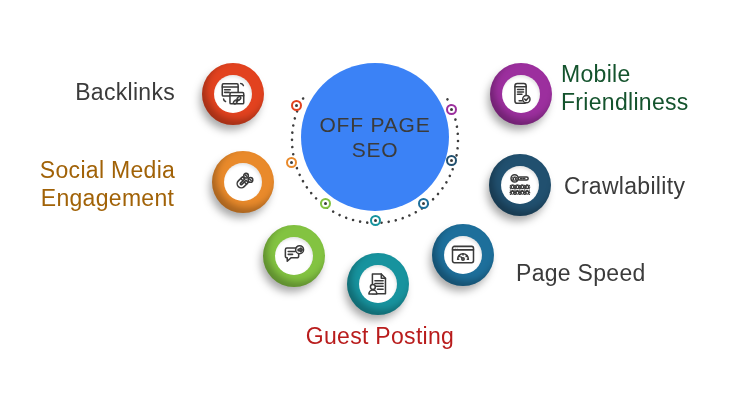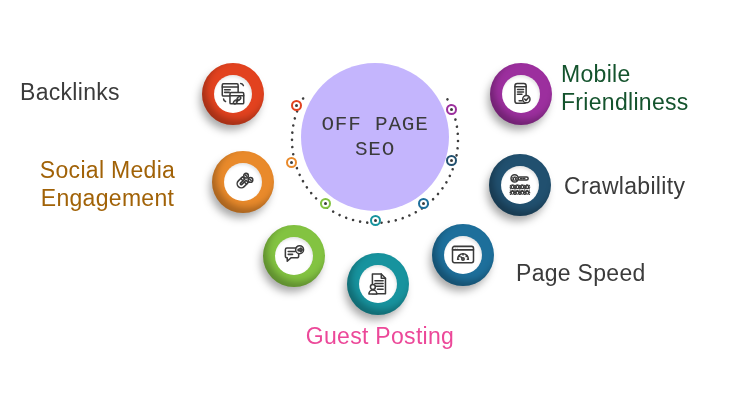--- a/index.html
+++ b/index.html
@@ -36,21 +36,21 @@
 </style>
 </head>
 <body>
 
 <div class="canvas" style="background: rgb(255, 255, 255);">
 
   <svg class="arc-svg" width="750" height="400">
     <path d="M 303.1 98.5 A 83 83 0 1 0 446.9 98.5" fill="none" stroke="#3d3d3d" stroke-width="2.6" stroke-dasharray="0.01 7.2" stroke-linecap="round" style="stroke: rgb(61, 61, 61);"></path>
   </svg>
 
-  <div class="center-circle" style="background: #c4b5fd; font-family: Liberation Mono, monospace;">
+  <div class="center-circle" style="background: #3b82f6;">
     <div class="center-title" style="color: rgb(59, 59, 59);">
       <span>OFF PAGE</span><br>
       <span>SEO</span>
     </div>
   </div>
 
   <span class="node" style="left: 291px; top: 100px; border-color: rgb(226, 66, 31);">
       <span class="node-dot" style="background: rgb(61, 61, 61);"></span>
     </span>
   <span class="node" style="left: 286px; top: 157px; border-color: rgb(233, 138, 43);">
@@ -188,26 +188,26 @@
         <line x1="9" y1="8.2" x2="14.2" y2="8.2"></line>
         <line x1="9" y1="10.2" x2="14.2" y2="10.2"></line>
         <line x1="9" y1="12.2" x2="12.8" y2="12.2"></line>
         <line x1="10.4" y1="17.8" x2="12.9" y2="17.8"></line>
         <circle cx="16.6" cy="16.4" r="3.1" class="fillw"></circle>
         <path d="M15.2 16.4 l1.1 1.1 l2 -2.2"></path>
       </svg>
     </div>
   </div>
 
-  <div class="label" style="left: 20px; top: 78px; width: 155px; color: rgb(59, 59, 59);">Backlinks</div>
+  <div class="label" style="left: 20px; top: 78px; width: 155px; text-align: right; color: rgb(59, 59, 59);">Backlinks</div>
 
   <div class="label" style="left: 15px; top: 156px; width: 185px; text-align: center; color: #a16207;">Social Media Engagement</div>
 
 
-  <div class="label" style="left: 290px; top: 322px; width: 180px; text-align: center; color: #ec4899;">Guest Posting</div>
+  <div class="label" style="left: 290px; top: 322px; width: 180px; text-align: center; color: #b91c1c;">Guest Posting</div>
 
   <div class="label" style="left: 516px; top: 259px; color: rgb(59, 59, 59);">Page Speed</div>
 
   <div class="label" style="left: 564px; top: 172px; color: rgb(59, 59, 59);">Crawlability</div>
 
   <div class="label" style="left: 561px; top: 60px; width: 150px; color: #14532d;">Mobile Friendliness</div>
 
 </div>
 
 </body></html>

